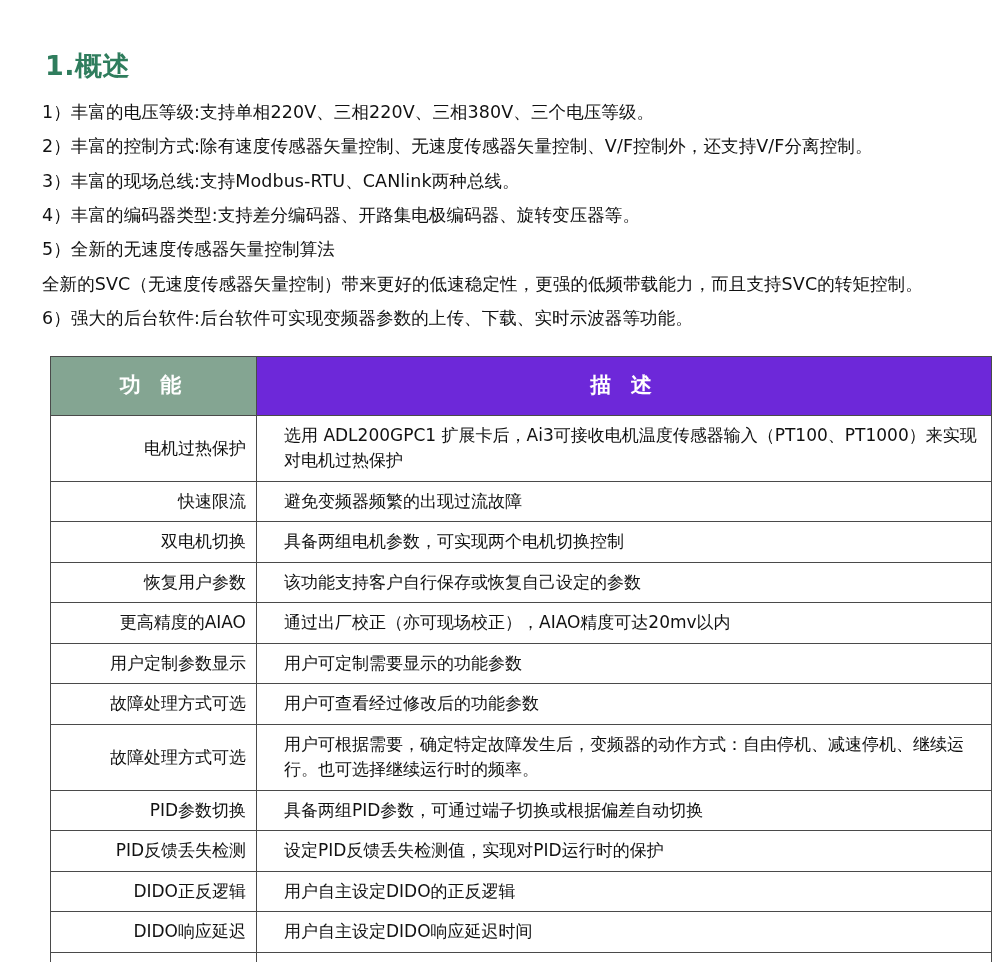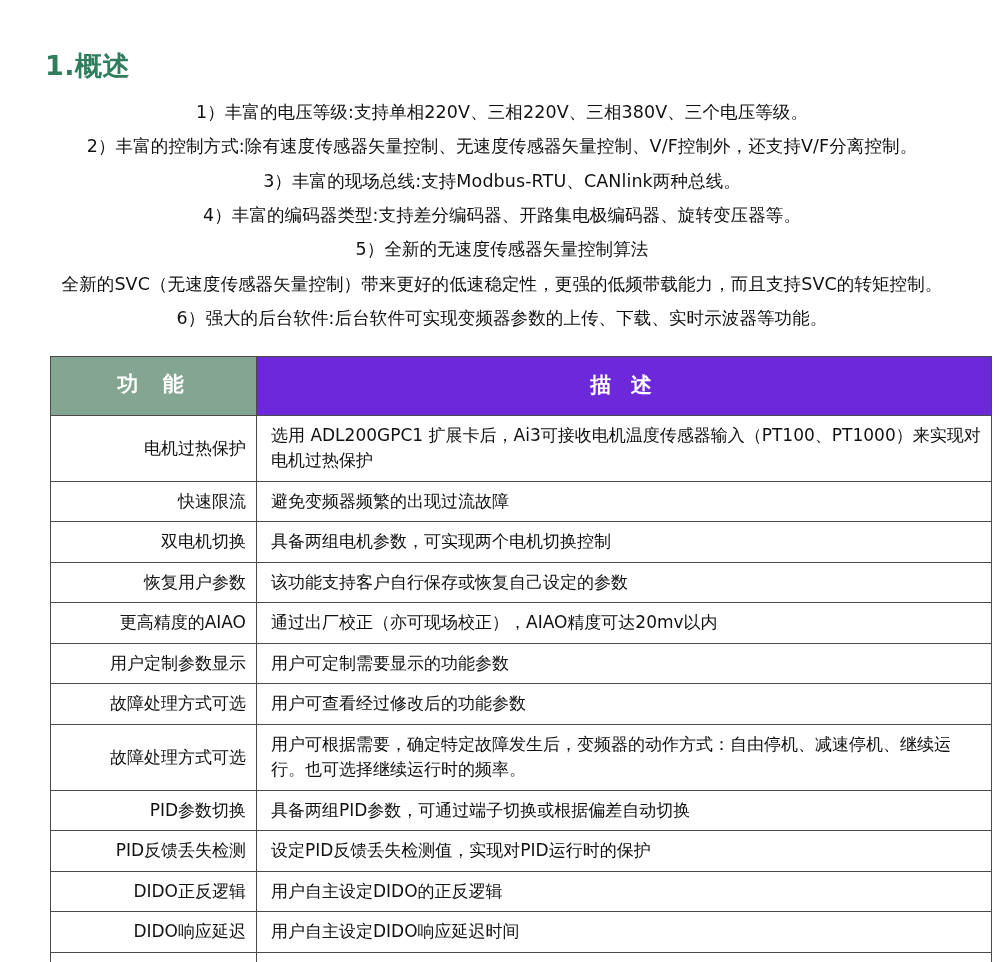--- a/index.html
+++ b/index.html
@@ -23,21 +23,20 @@
   }
   .section-title {
     color: #2f7d5d;
     font-size: 27px;
     font-weight: bold;
     letter-spacing: 0.5px;
     margin: 8px 0 14px 3px;
   }
   .intro {
     margin: 0 0 8px 0;
-    text-align: center;
   }
   .intro-line {
     font-size: 17.5px;
     line-height: 1.62;
     color: #111111;
     margin: 0 0 6px 0;
     letter-spacing: 0.1px;
   }
   .table-wrap {
     margin-top: 24px;
@@ -65,21 +64,21 @@
     text-align: center;
     padding: 13px 6px;
     border-color: #4a4a4a;
   }
   table.spec td.fn {
     text-align: right;
     width: 206px;
   }
   table.spec td.desc {
     text-align: left;
-    padding-left: 14px;
+    padding-left: 27px;
   }
   .col-fn { width: 206px; }
 </style>
 </head>
 <body>
 
 <div class="page">
 
   <h1 class="section-title">1.概述</h1>
 
@@ -94,21 +93,21 @@
   </div>
 
   <div class="table-wrap">
     <table class="spec">
       <colgroup>
         <col class="col-fn">
         <col>
       </colgroup>
       <thead>
         <tr>
-          <th style="background: rgb(132, 165, 146); font-family: Liberation Mono, monospace;">功 能</th>
+          <th style="background: rgb(132, 165, 146);">功 能</th>
           <th style="background: #6d28d9;">描 述</th>
         </tr>
       </thead>
       <tbody>
         <tr>
           <td class="fn">电机过热保护</td>
           <td class="desc">选用 ADL200GPC1 扩展卡后，Ai3可接收电机温度传感器输入（PT100、PT1000）来实现对电机过热保护</td>
         </tr>
         <tr>
           <td class="fn">快速限流</td>

